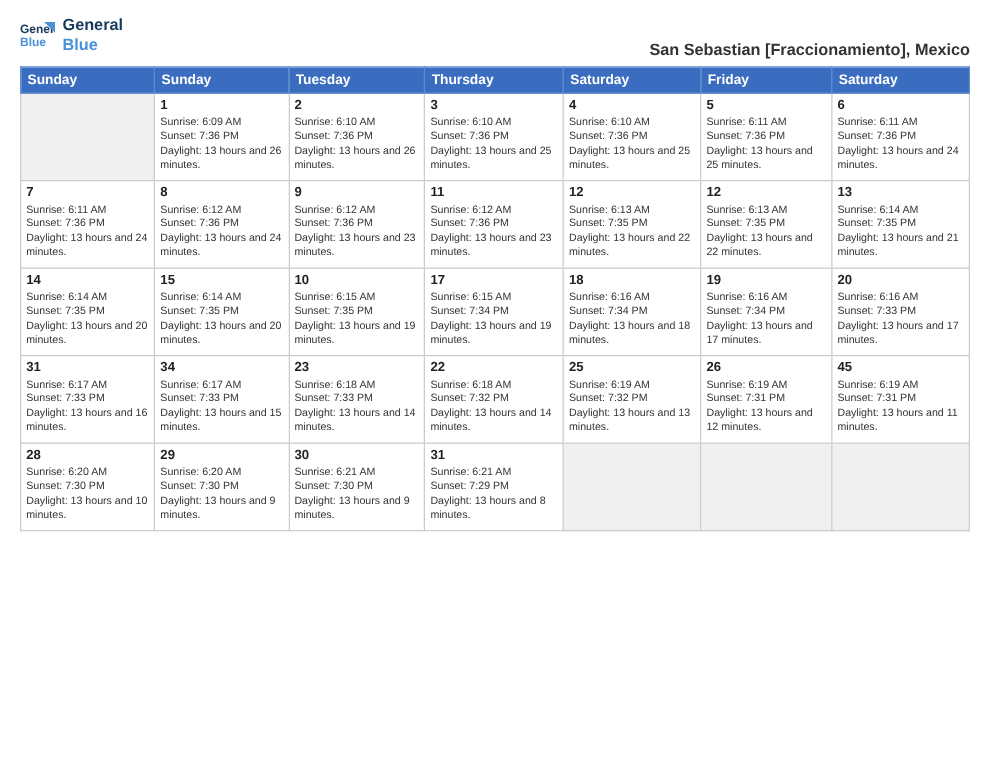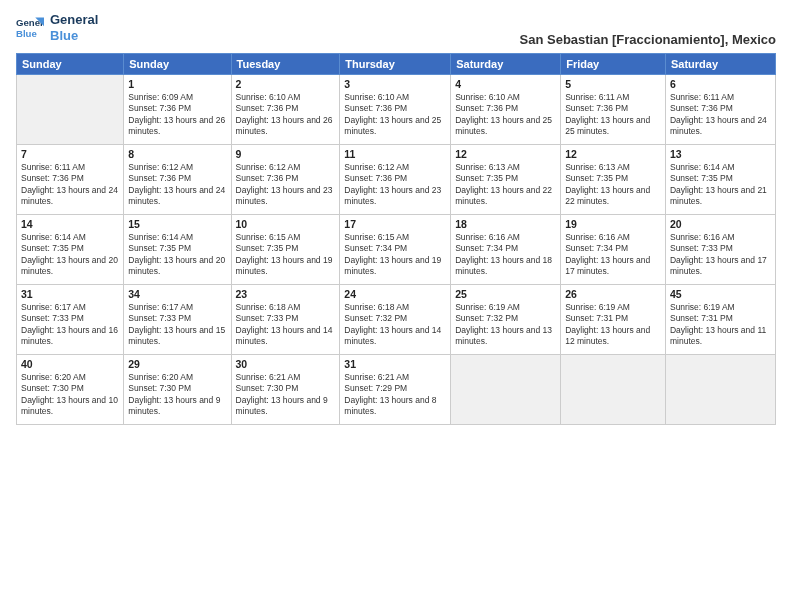--- a/index.html
+++ b/index.html
@@ -268,21 +268,21 @@
             Sunrise: 6:17 AM<br>Sunset: 7:33 PM<br>Daylight: 13 hours and 15 minutes.
           </div>
           </td>
           <td>
             <span class="day-number">23</span>
           <div class="day-info">
             Sunrise: 6:18 AM<br>Sunset: 7:33 PM<br>Daylight: 13 hours and 14 minutes.
           </div>
           </td>
           <td>
-            <span class="day-number">24</span>
+            <span class="day-number">22</span>
           <div class="day-info">
             Sunrise: 6:18 AM<br>Sunset: 7:32 PM<br>Daylight: 13 hours and 14 minutes.
           </div>
           </td>
           <td>
             <span class="day-number">25</span>
           <div class="day-info">
             Sunrise: 6:19 AM<br>Sunset: 7:32 PM<br>Daylight: 13 hours and 13 minutes.
           </div>
           </td>
@@ -294,21 +294,21 @@
           </td>
           <td>
             <span class="day-number">45</span>
           <div class="day-info">
             Sunrise: 6:19 AM<br>Sunset: 7:31 PM<br>Daylight: 13 hours and 11 minutes.
           </div>
           </td>
         </tr>
         <tr>
           <td>
-            <span class="day-number">40</span>
+            <span class="day-number">28</span>
           <div class="day-info">
             Sunrise: 6:20 AM<br>Sunset: 7:30 PM<br>Daylight: 13 hours and 10 minutes.
           </div>
           </td>
           <td>
             <span class="day-number">29</span>
           <div class="day-info">
             Sunrise: 6:20 AM<br>Sunset: 7:30 PM<br>Daylight: 13 hours and 9 minutes.
           </div>
           </td>

